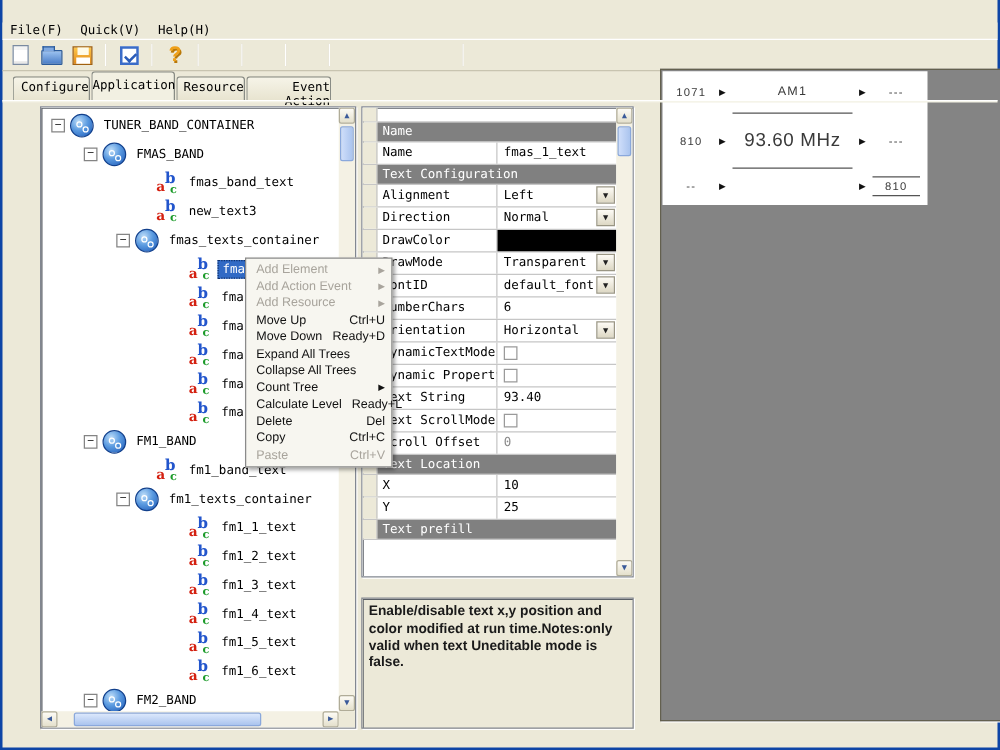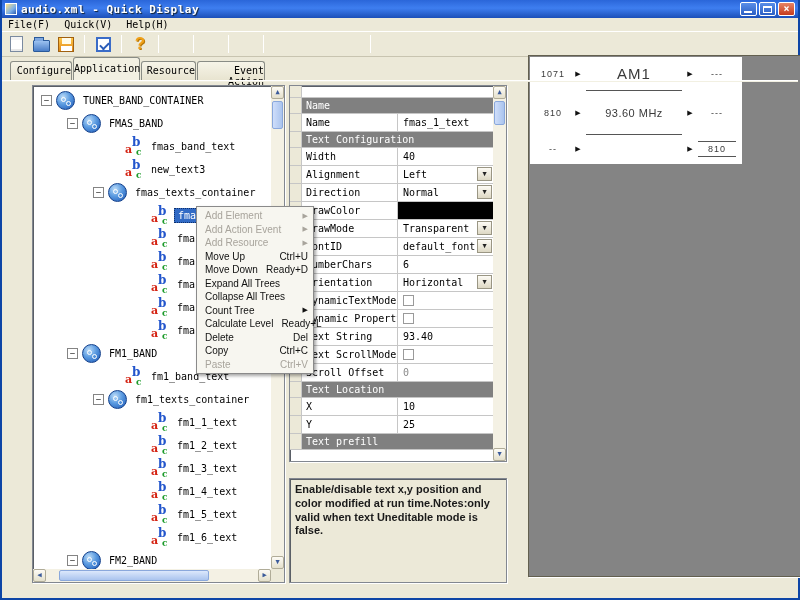--- a/index.html
+++ b/index.html
@@ -118,22 +118,22 @@
   #preview { position:absolute; left:510px; top:55px; width:285px; height:522px;
     background:#848484; border:1px solid #63604f; box-shadow:1px 1px 0 #fff;margin-left:16px; }
   #pbox { position:absolute; left:1px; top:1px; width:212px; height:107px; background:#fff;
     font-family:"Liberation Sans",sans-serif; color:#3a3a3a; }
   .prow { display:flex; align-items:center; padding:0 6px; }
   .pl { width:34px; font-size:9px; text-align:center; letter-spacing:1px; }
   .pa { width:16px; font-size:7px; text-align:center; color:#111; }
   .pc { flex:1; align-self:stretch; display:flex; align-items:center; justify-content:center; }
   .pc.uline { border-bottom:1px solid #555; }
   .pr { width:38px; font-size:9px; text-align:center; letter-spacing:1px; }
-  #prow1 { height:34px; } #prow1 .pc { font-size:15px; letter-spacing:1px; }
-  #prow2 { height:44px; } #prow2 .pc { font-size:11px; letter-spacing:.5px; }
+  #prow1 { height:34px; } #prow1 .pc { font-size:10px; letter-spacing:1px; }
+  #prow2 { height:44px; } #prow2 .pc { font-size:15px; letter-spacing:.5px; }
   #prow3 { height:28px; }
   .pr3 { display:inline-block; border-top:1px solid #555; border-bottom:1px solid #555; padding:2px 4px; width:100%; }
 
   
   #ctxmenu { position:absolute; left:194px; top:206px; width:118px; z-index:50;
     background:#F7F6F0; border:1px solid #8a8a8a; box-shadow:2px 2px 3px rgba(0,0,0,.35);
     padding:2px 0; font-family:"Liberation Sans",sans-serif; font-size:10px; }
   .mi { height:13.5px; display:flex; align-items:center; padding:0 5px 0 8px; color:#111; }
   .mi .ml { flex:1; white-space:nowrap; }
   .mi .ms { margin-left:8px; }
@@ -143,33 +143,20 @@
   
   #statusbar { position:absolute; left:0; top:584px; width:100%; height:16px;
     border-top:1px solid #fff; font-size:10px; padding:2px 4px; }
   .spane { position:absolute; top:3px; height:11px; border:1px solid; border-color:#b8b4a0 #fff #fff #b8b4a0; }
 </style>
 </head>
 <body>
 
 <div id="win">
 
-  <div id="titlebar">
-    <span id="appicon"></span>
-    <span id="title">audio.xml - Quick Display</span>
-    <span id="winbtns">
-      <span class="wbtn min">
-          <b></b>
-        </span>
-      <span class="wbtn max">
-          <b></b>
-        </span>
-      <span class="wbtn close">×</span>
-    </span>
-  </div>
 
   <div id="menubar">
     <span class="menu">File(F)</span>
     <span class="menu">Quick(V)</span>
     <span class="menu">Help(H)</span>
   </div>
 
   <div id="toolbar">
     <span class="tbtn">
         <span class="ic-doc"></span>
@@ -403,25 +390,20 @@
           <span class="rh"></span>
           <span class="gl">Name</span>
           <span class="gv"><span>fmas_1_text</span></span>
         </div>
       <div class="gr sec">
           <span class="rh"></span>
           <span class="sl">Text Configuration</span>
         </div>
       <div class="gr">
           <span class="rh"></span>
-          <span class="gl">Width</span>
-          <span class="gv"><span>40</span></span>
-        </div>
-      <div class="gr">
-          <span class="rh"></span>
           <span class="gl">Alignment</span>
           <span class="gv"><span>Left</span><span class="dd">▼</span></span>
         </div>
       <div class="gr">
           <span class="rh"></span>
           <span class="gl">Direction</span>
           <span class="gv"><span>Normal</span><span class="dd">▼</span></span>
         </div>
       <div class="gr">
           <span class="rh"></span>

